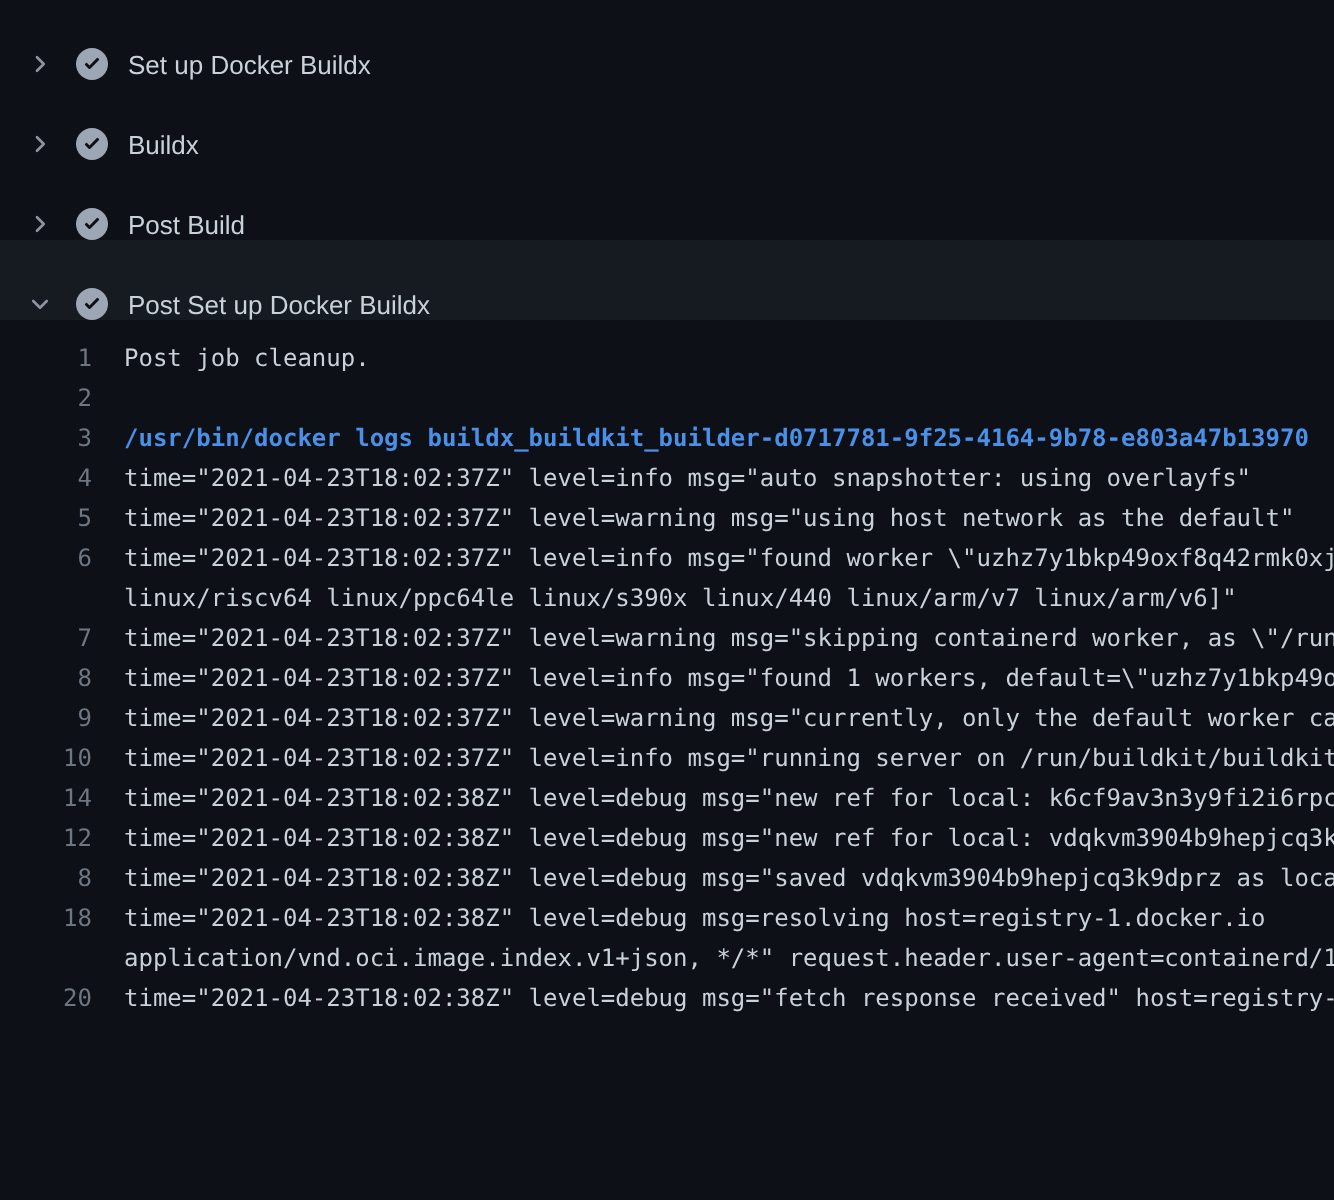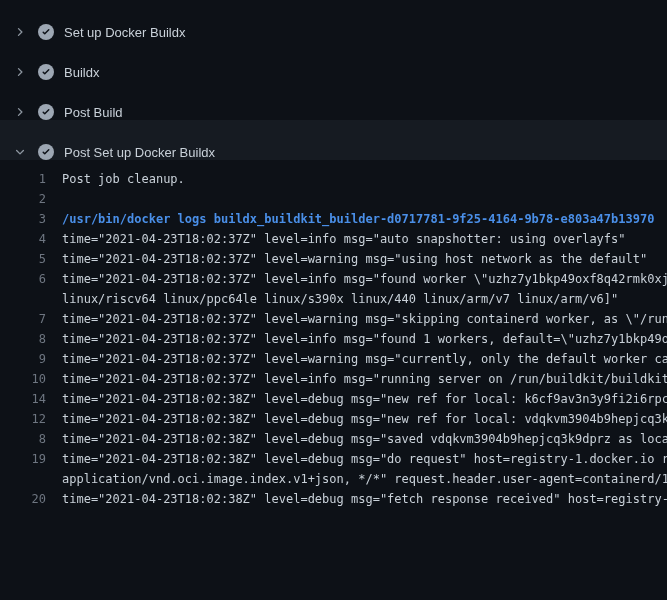--- a/index.html
+++ b/index.html
@@ -196,22 +196,22 @@
   </div>
       <div class="log-line normal">
     <span class="ln">12</span>
     <span class="lt"><span class="txt">time="2021-04-23T18:02:38Z" level=debug msg="new ref for local: vdqkvm3904b9hepjcq3k</span></span>
   </div>
       <div class="log-line normal">
     <span class="ln">8</span>
     <span class="lt"><span class="txt">time="2021-04-23T18:02:38Z" level=debug msg="saved vdqkvm3904b9hepjcq3k9dprz as loca</span></span>
   </div>
       <div class="log-line normal">
-    <span class="ln">19</span>
-    <span class="lt"><span class="txt">time="2021-04-23T18:02:38Z" level=debug msg="do request" host=registry-1.docker.io r</span></span>
+    <span class="ln">18</span>
+    <span class="lt"><span class="txt">time="2021-04-23T18:02:38Z" level=debug msg=resolving host=registry-1.docker.io</span></span>
   </div>
       <div class="log-line normal">
     <span class="ln"></span>
     <span class="lt"><span class="txt">application/vnd.oci.image.index.v1+json, */*" request.header.user-agent=containerd/1.4</span></span>
   </div>
       <div class="log-line normal">
     <span class="ln">20</span>
     <span class="lt"><span class="txt">time="2021-04-23T18:02:38Z" level=debug msg="fetch response received" host=registry-</span></span>
   </div>
     </div>

